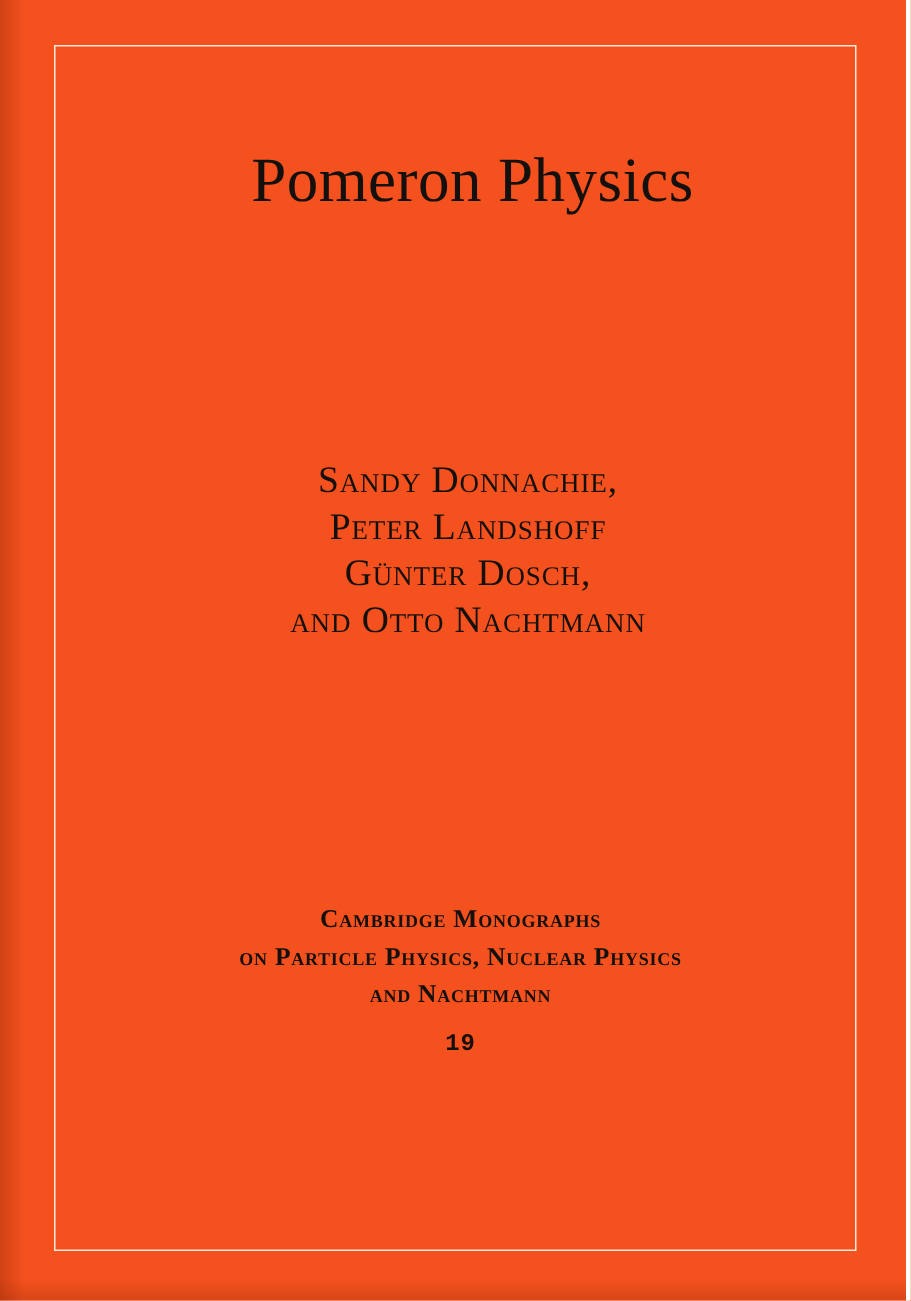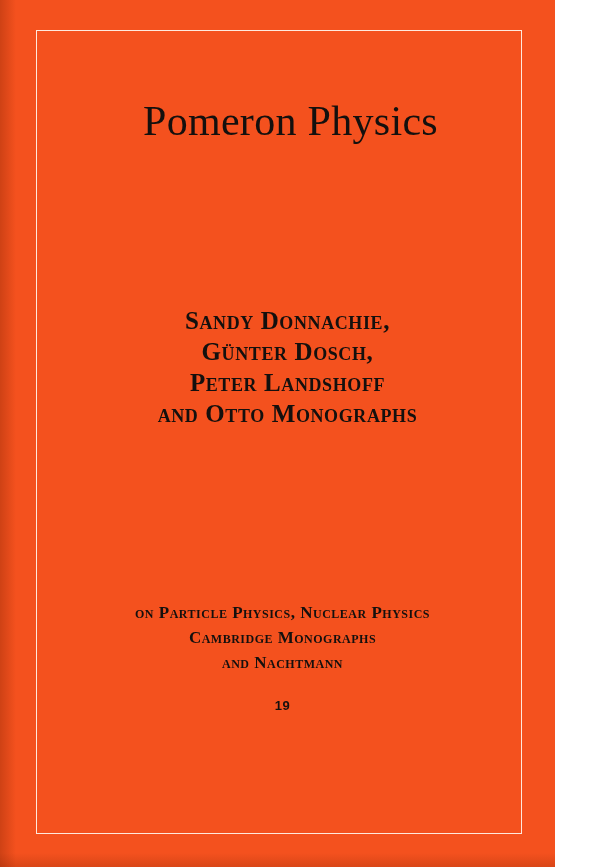--- a/index.html
+++ b/index.html
@@ -8,21 +8,21 @@
     background: #ffffff;
   }
   body {
     width: 607px;
     height: 867px;
     overflow: hidden;
     font-family: "Liberation Serif", serif;
   }
   #cover {
     position: relative;
-    width: 555px;
+    width: 604px;
     height: 867px;
     background: #f4511e;
     box-sizing: border-box;
   }
   
   #cover::before {
     content: "";
     position: absolute;
     left: 0; top: 0; bottom: 0;
     width: 16px;
@@ -69,66 +69,65 @@
     text-align: center;
     padding-left: 20px;
   }
   .author-line {
     font-family: "Liberation Serif", serif;
     font-variant: small-caps;
     font-size: 25px;
     line-height: 31px;
     color: #14100e;
     letter-spacing: 0.6px;
-    font-weight: bold;
   }
   .series-block {
     position: absolute;
     left: 0;
     right: 0;
     top: 600px;
     text-align: center;
     padding-left: 10px;
   }
   .series-line {
     font-family: "Liberation Serif", serif;
     font-variant: small-caps;
     font-weight: bold;
     font-size: 17px;
     line-height: 25px;
     color: #14100e;
     letter-spacing: 0.5px;
   }
   .series-number {
-    font-family: Liberation Sans, sans-serif;
+    font-family: Liberation Mono, monospace;
     font-weight: bold;
-    font-size: 13px;
+    font-size: 16px;
     color: #14100e;
-    margin-top: 23px;
+    margin-top: 12px;
     letter-spacing: 0.5px;
   }
 </style>
 </head>
 <body>
 
 <div id="cover">
 
   <div class="frame"></div>
 
   <div class="title-block">
     <div class="title-line">Pomeron Physics</div>
   </div>
 
   <div class="authors-block">
     <div class="author-line">Sandy Donnachie,</div>
+    <div class="author-line">Peter Landshoff</div>
     <div class="author-line">Günter Dosch,</div>
-    <div class="author-line">Peter Landshoff</div>
-    <div class="author-line">and Otto Monographs</div>
+    <div class="author-line">and Otto Nachtmann</div>
   </div>
 
   <div class="series-block">
+    <div class="series-line">Cambridge Monographs</div>
     <div class="series-line">on Particle Physics, Nuclear Physics</div>
-    <div class="series-line">Cambridge Monographs</div>
     <div class="series-line">and Nachtmann</div>
     <div class="series-number">19</div>
   </div>
 
 </div>
 
 </body></html>

